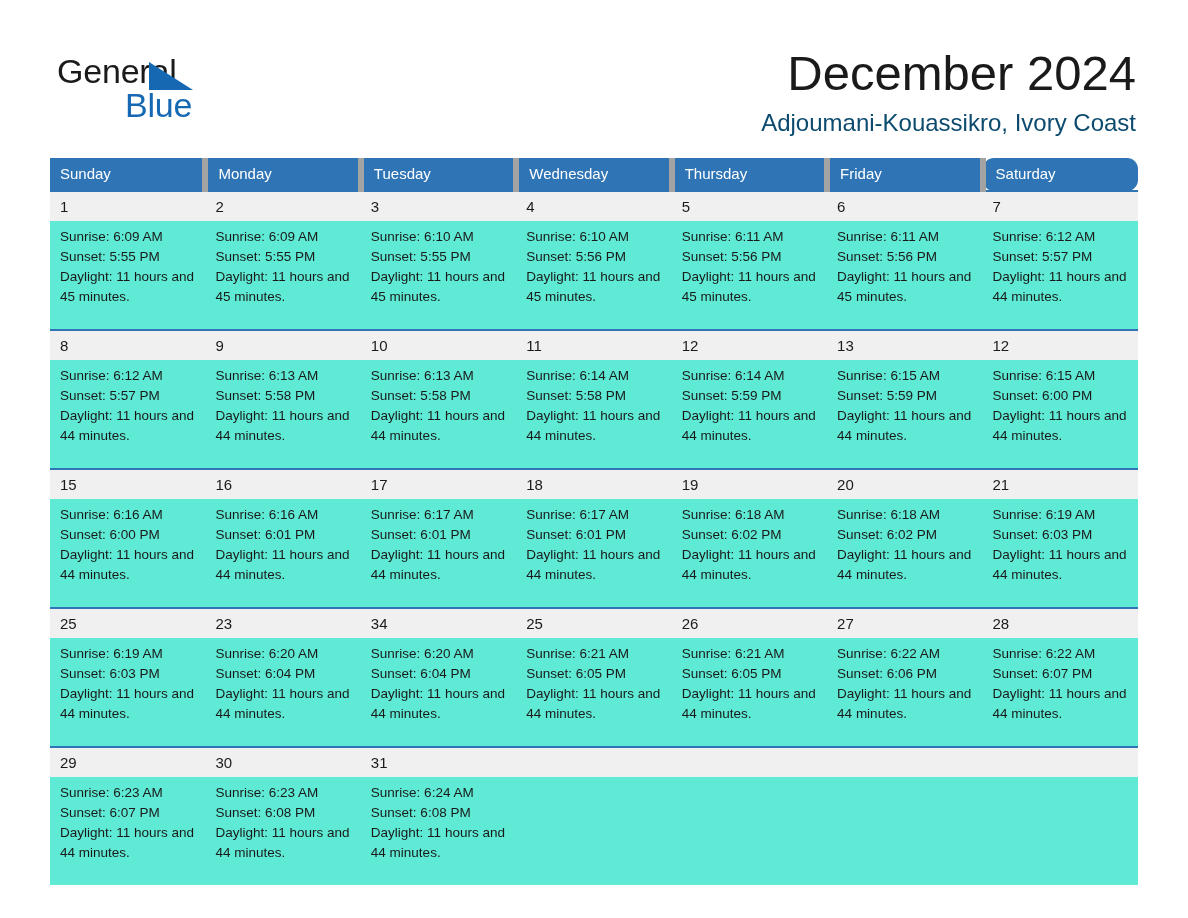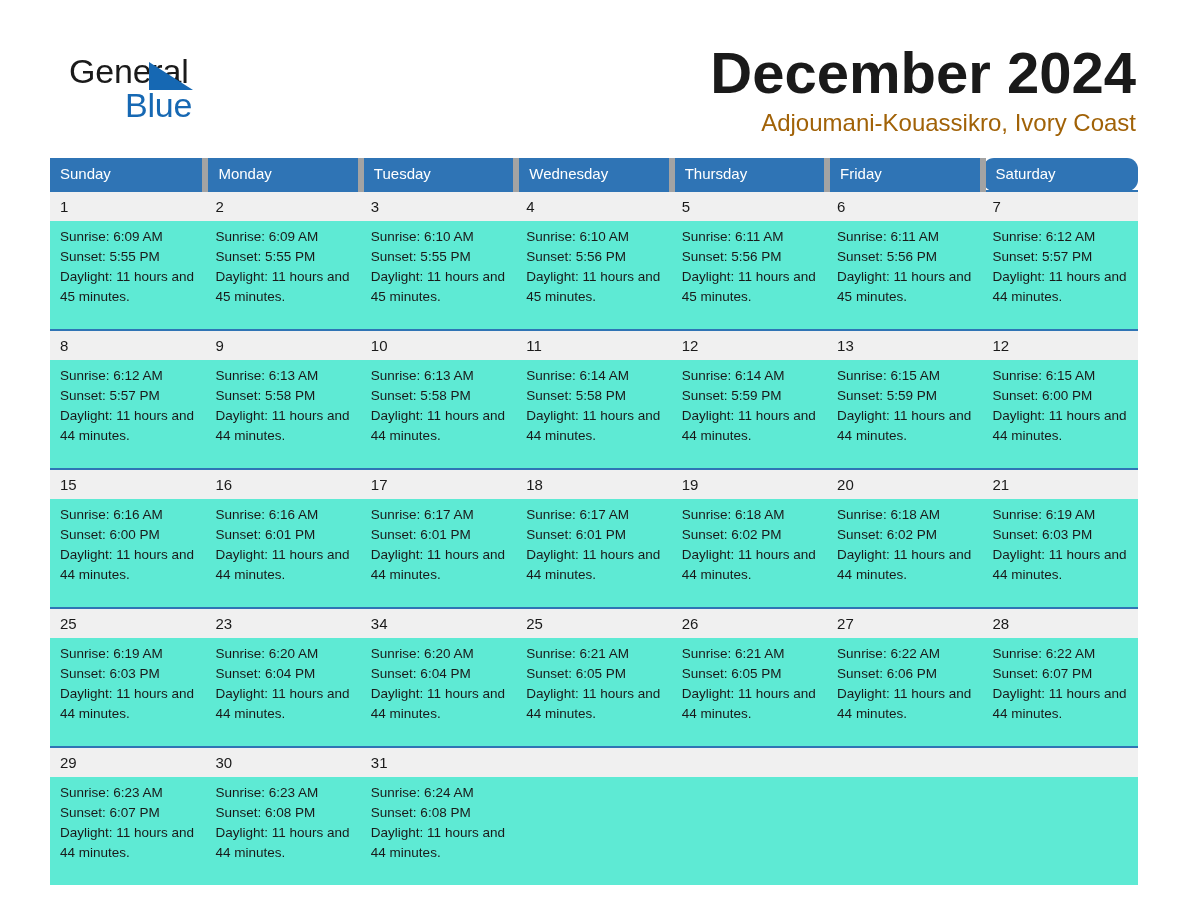--- a/index.html
+++ b/index.html
@@ -31,21 +31,21 @@
   }
   .logo {
     position: absolute;
     left: 57px;
     top: 52px;
     width: 200px;
     height: 76px;
   }
   .logo-general {
     position: absolute;
-    left: 12px;
+    left: 0;
     top: 0;
     font-size: 34px;
     line-height: 38px;
     color: #1a1a1a;
     letter-spacing: -0.2px;
     white-space: nowrap;
   }
   .logo-triangle {
     position: absolute;
     left: 92px;
@@ -66,32 +66,32 @@
     white-space: nowrap;
   }
 
   .title-block {
     position: absolute;
     right: 52px;
     top: 46px;
     text-align: right;
   }
   .month-title {
-    font-size: 58px;
+    font-size: 49px;
     line-height: 54px;
-    font-weight: bold;
+    font-weight: normal;
     color: #1a1a1a;
     white-space: nowrap;
   }
   .location-title {
     margin-top: 8px;
     font-size: 24px;
     line-height: 30px;
     font-weight: normal;
-    color: #a16207;
+    color: #0c4a6e;
     white-space: nowrap;
   }
 
   
   .calendar {
     position: absolute;
     left: 50px;
     top: 158px;
     width: 1088px;
     border-collapse: collapse;

